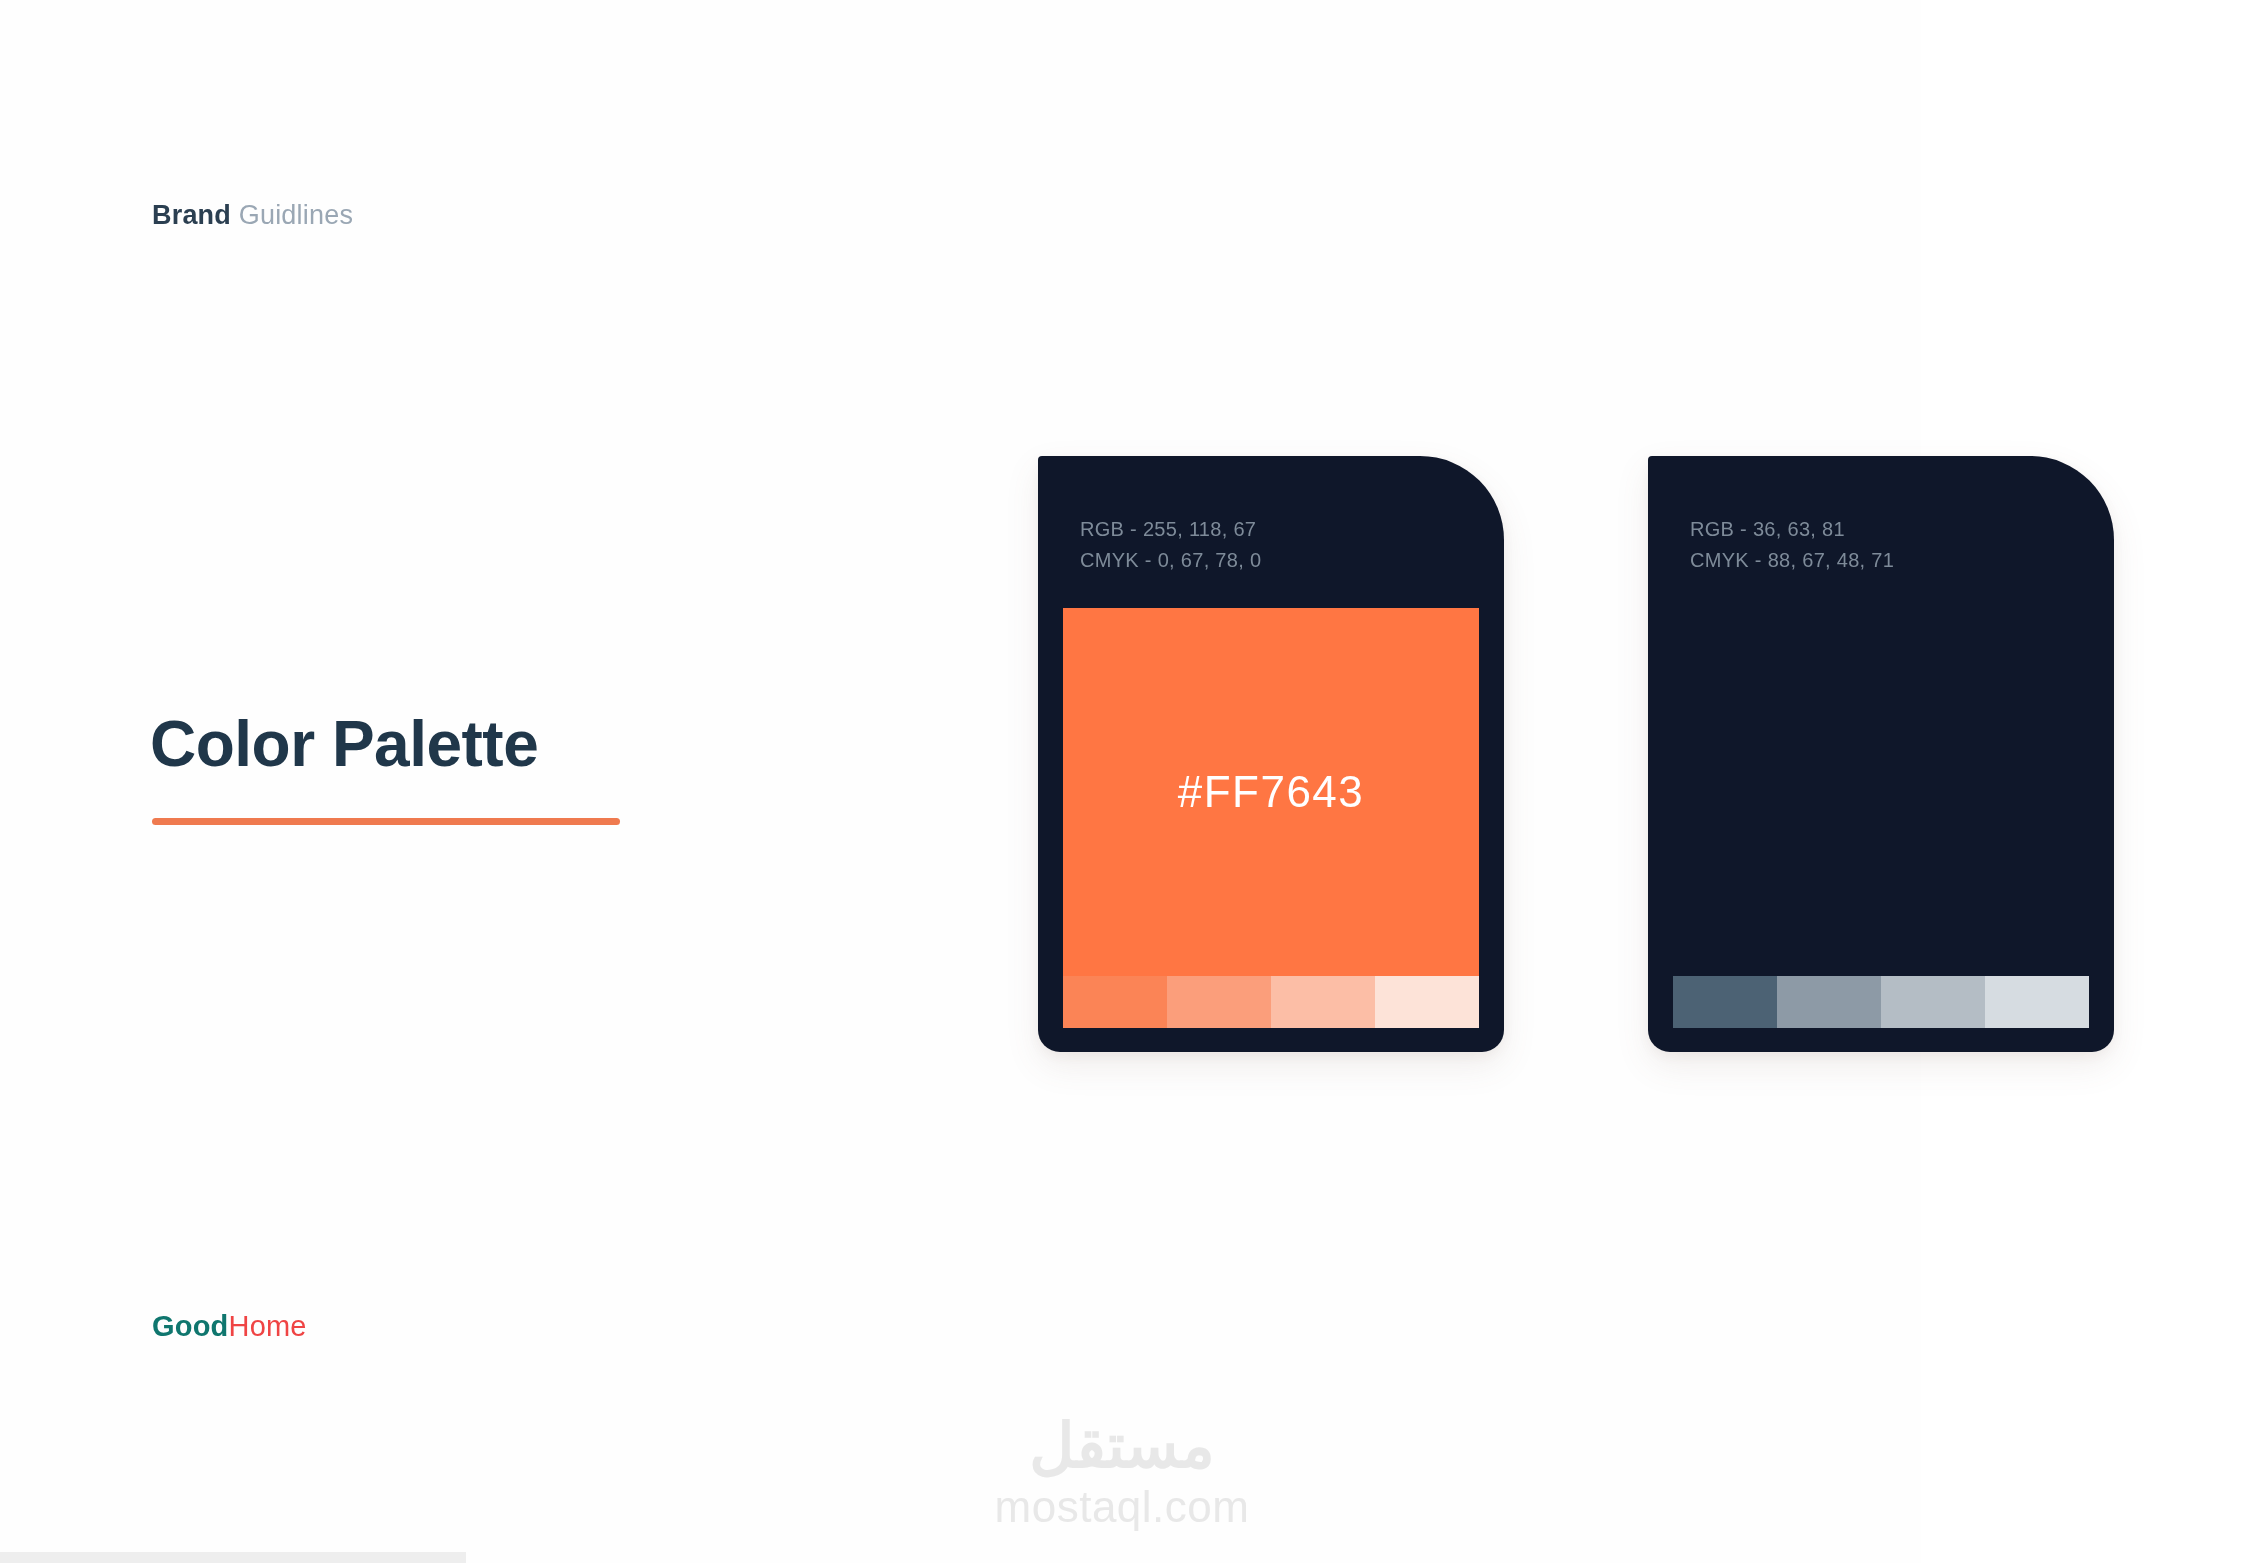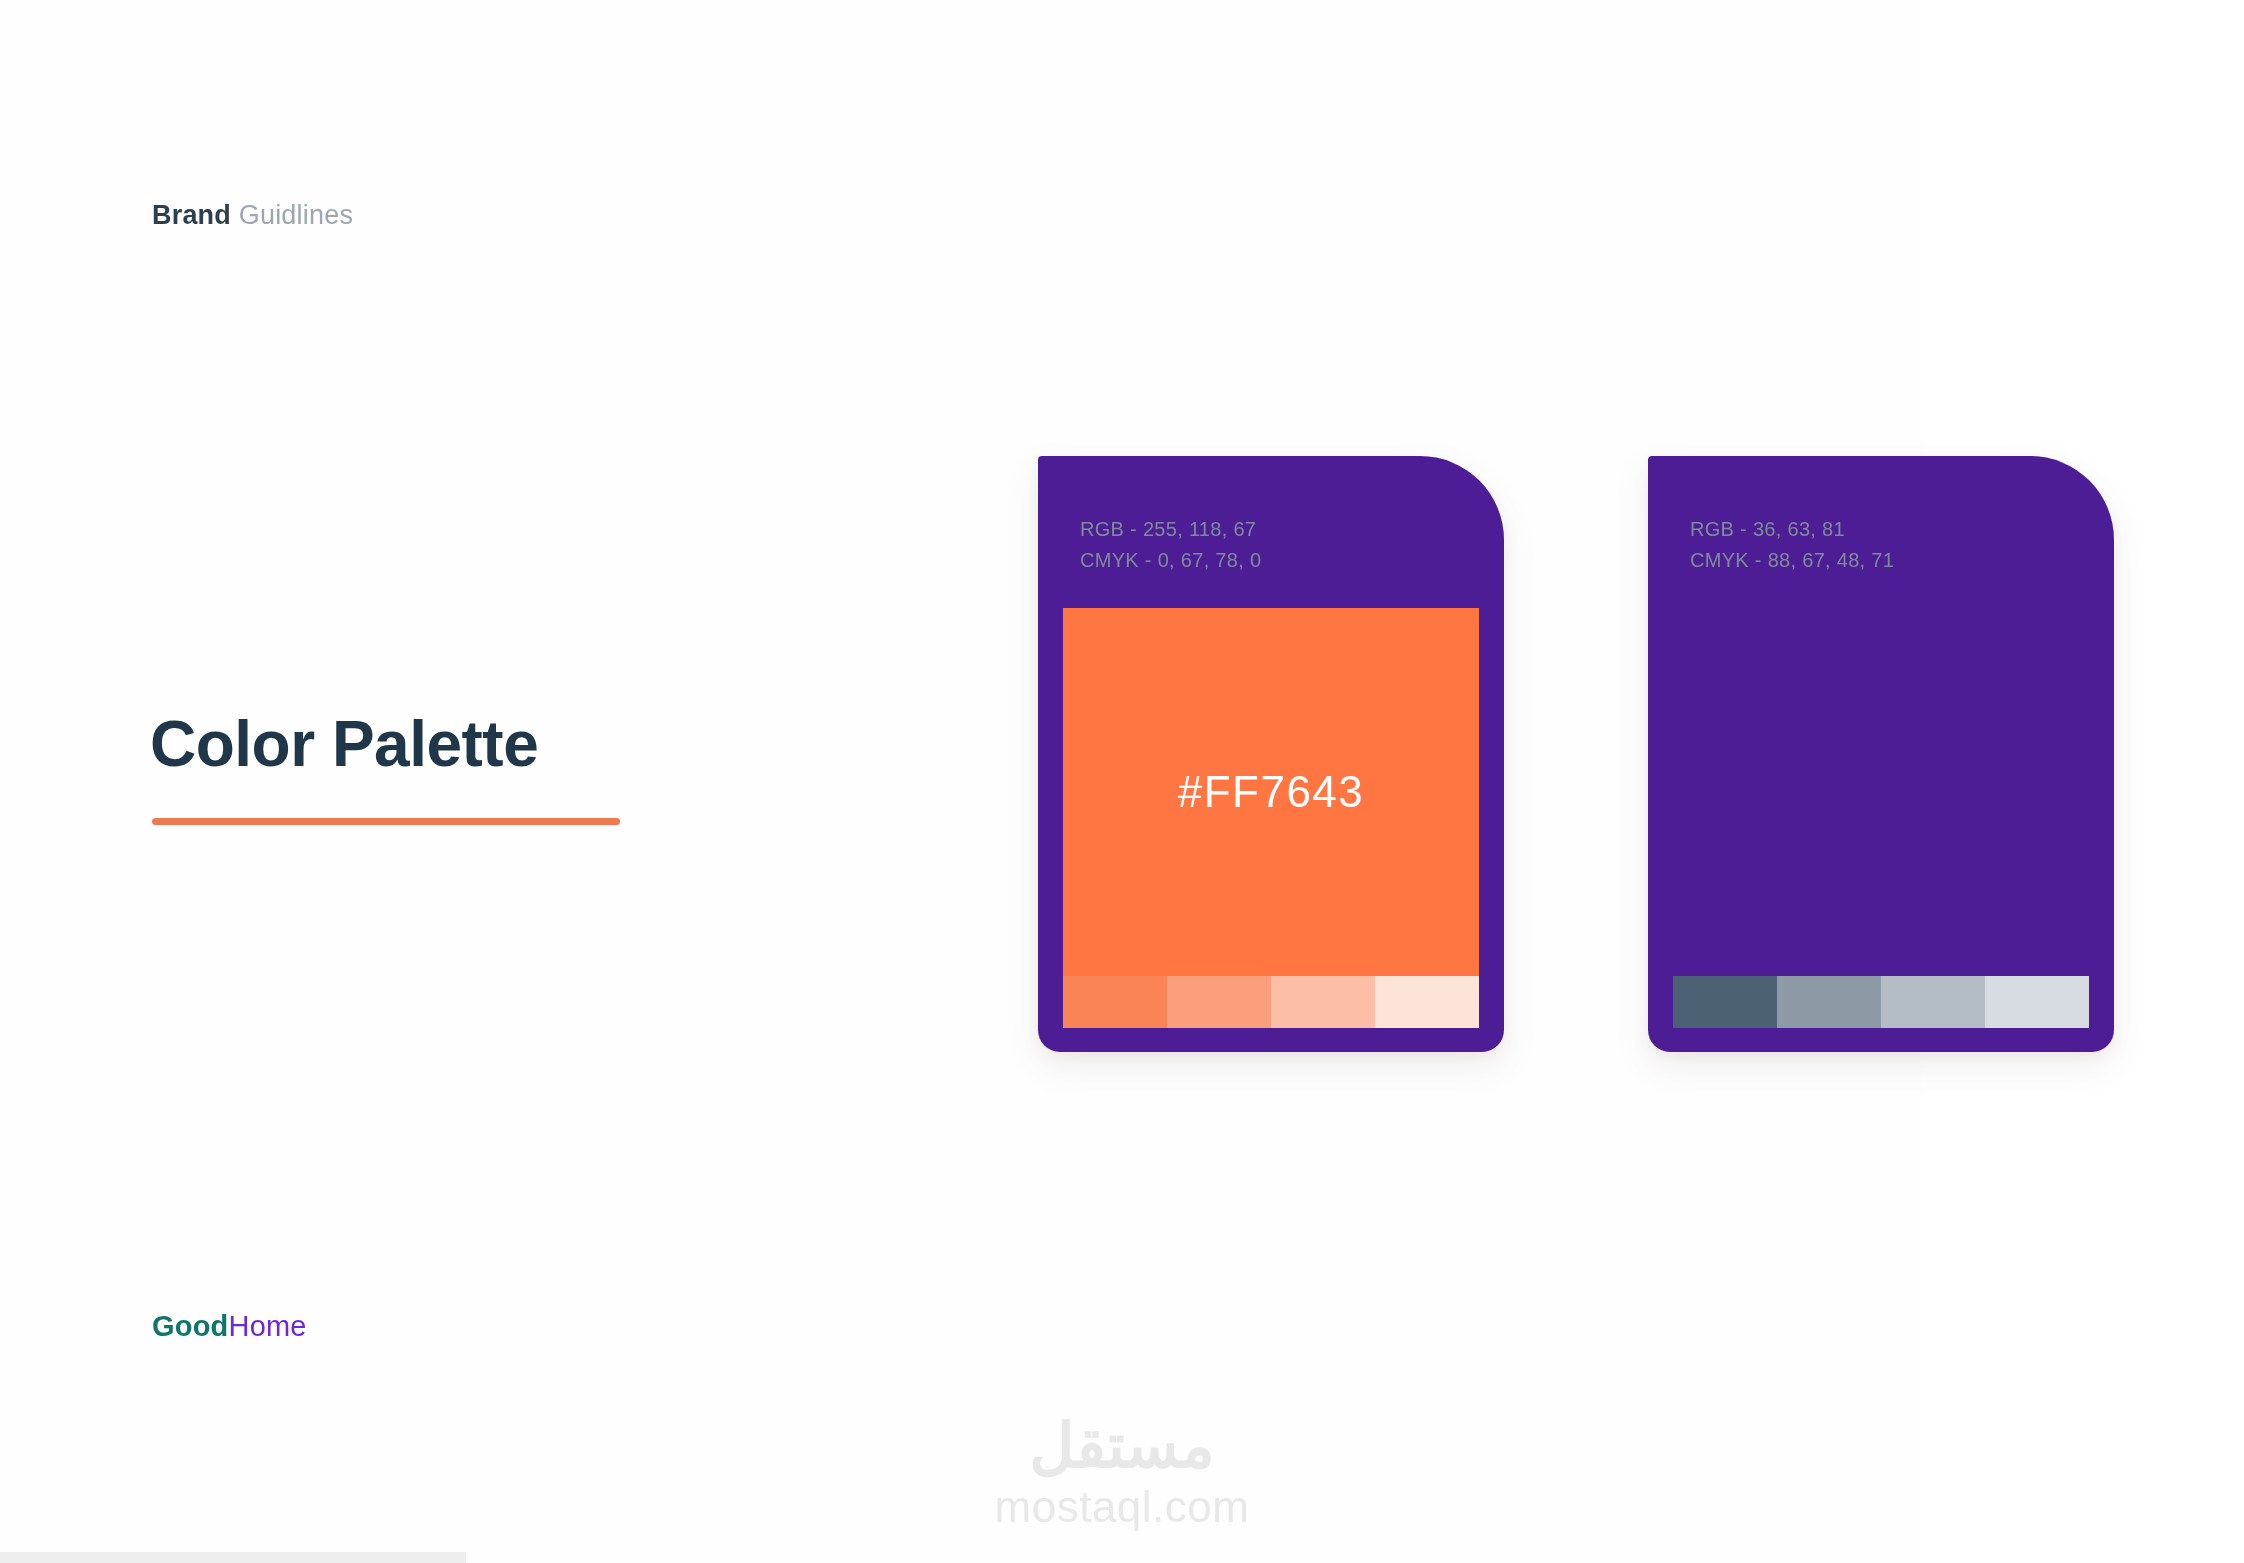--- a/index.html
+++ b/index.html
@@ -75,30 +75,30 @@
     letter-spacing: 0.2px;
     white-space: nowrap;
     line-height: 1;
   }
   #footer-logo .bold {
     font-weight: 700;
     color: #0f766e;
   }
   #footer-logo .light {
     font-weight: 400;
-    color: #6d28d9;
+    color: #ef4444;
   }
 
   
   .swatch-card {
     position: absolute;
     top: 456px;
     width: 466px;
     height: 596px;
-    background: #4c1d95;
+    background: #0f172a;
     border-radius: 4px 84px 22px 22px;
     box-shadow: 0 14px 34px rgba(120, 90, 75, 0.10),
                 0 4px 12px rgba(120, 90, 75, 0.06);
   }
   #card-primary   { left: 1038px; }
   #card-secondary { left: 1648px; }
 
   .card-meta {
     position: absolute;
     left: 42px;

